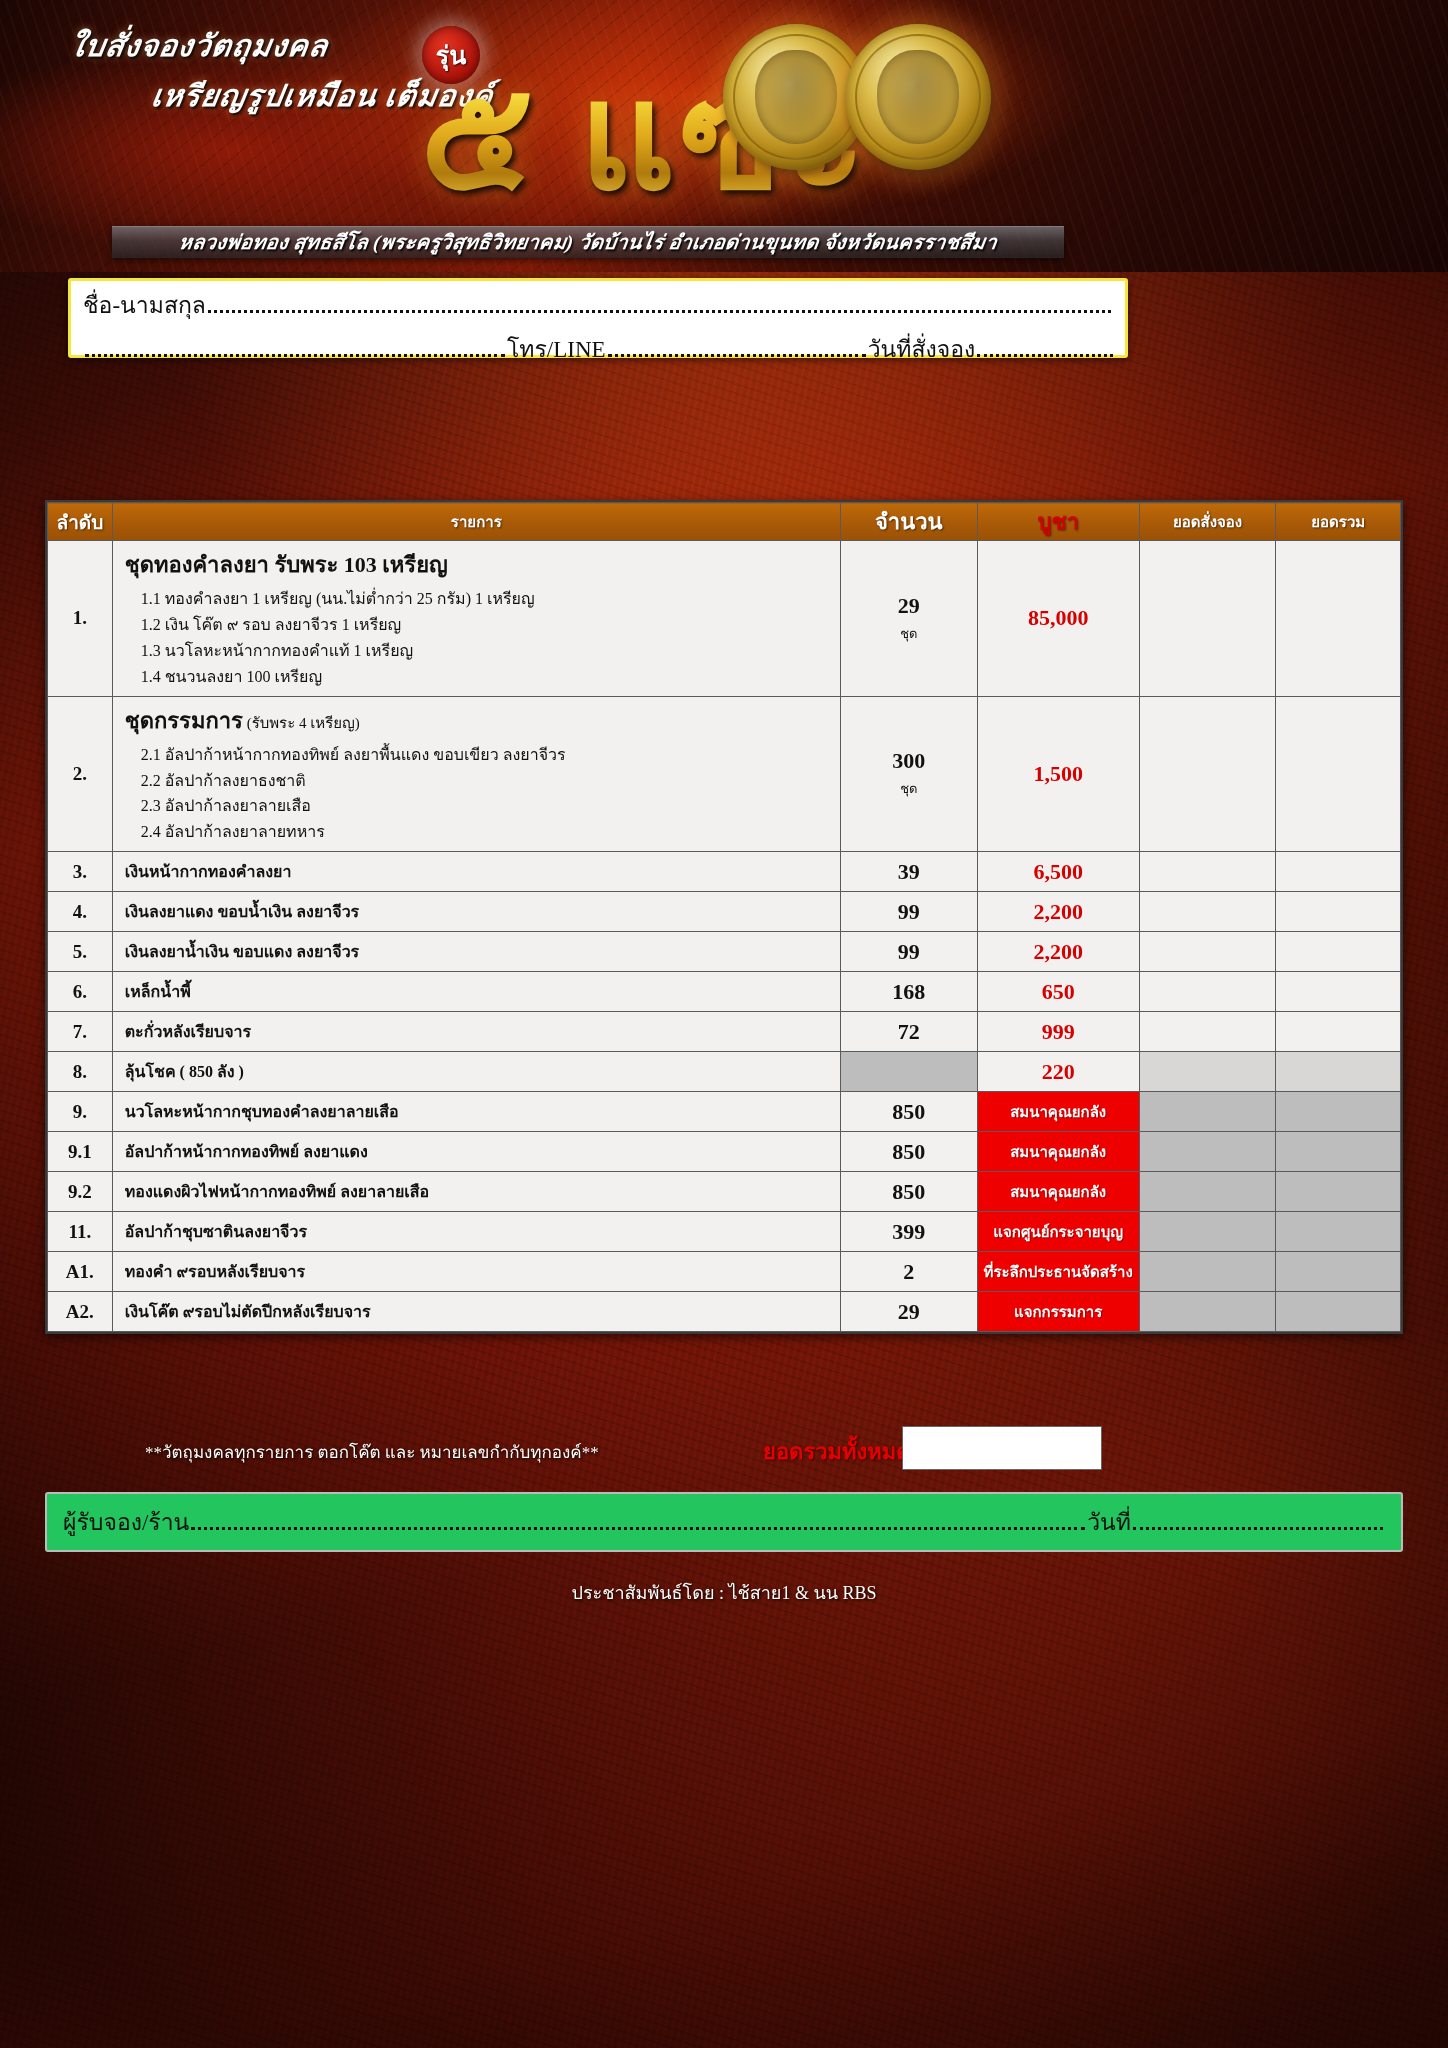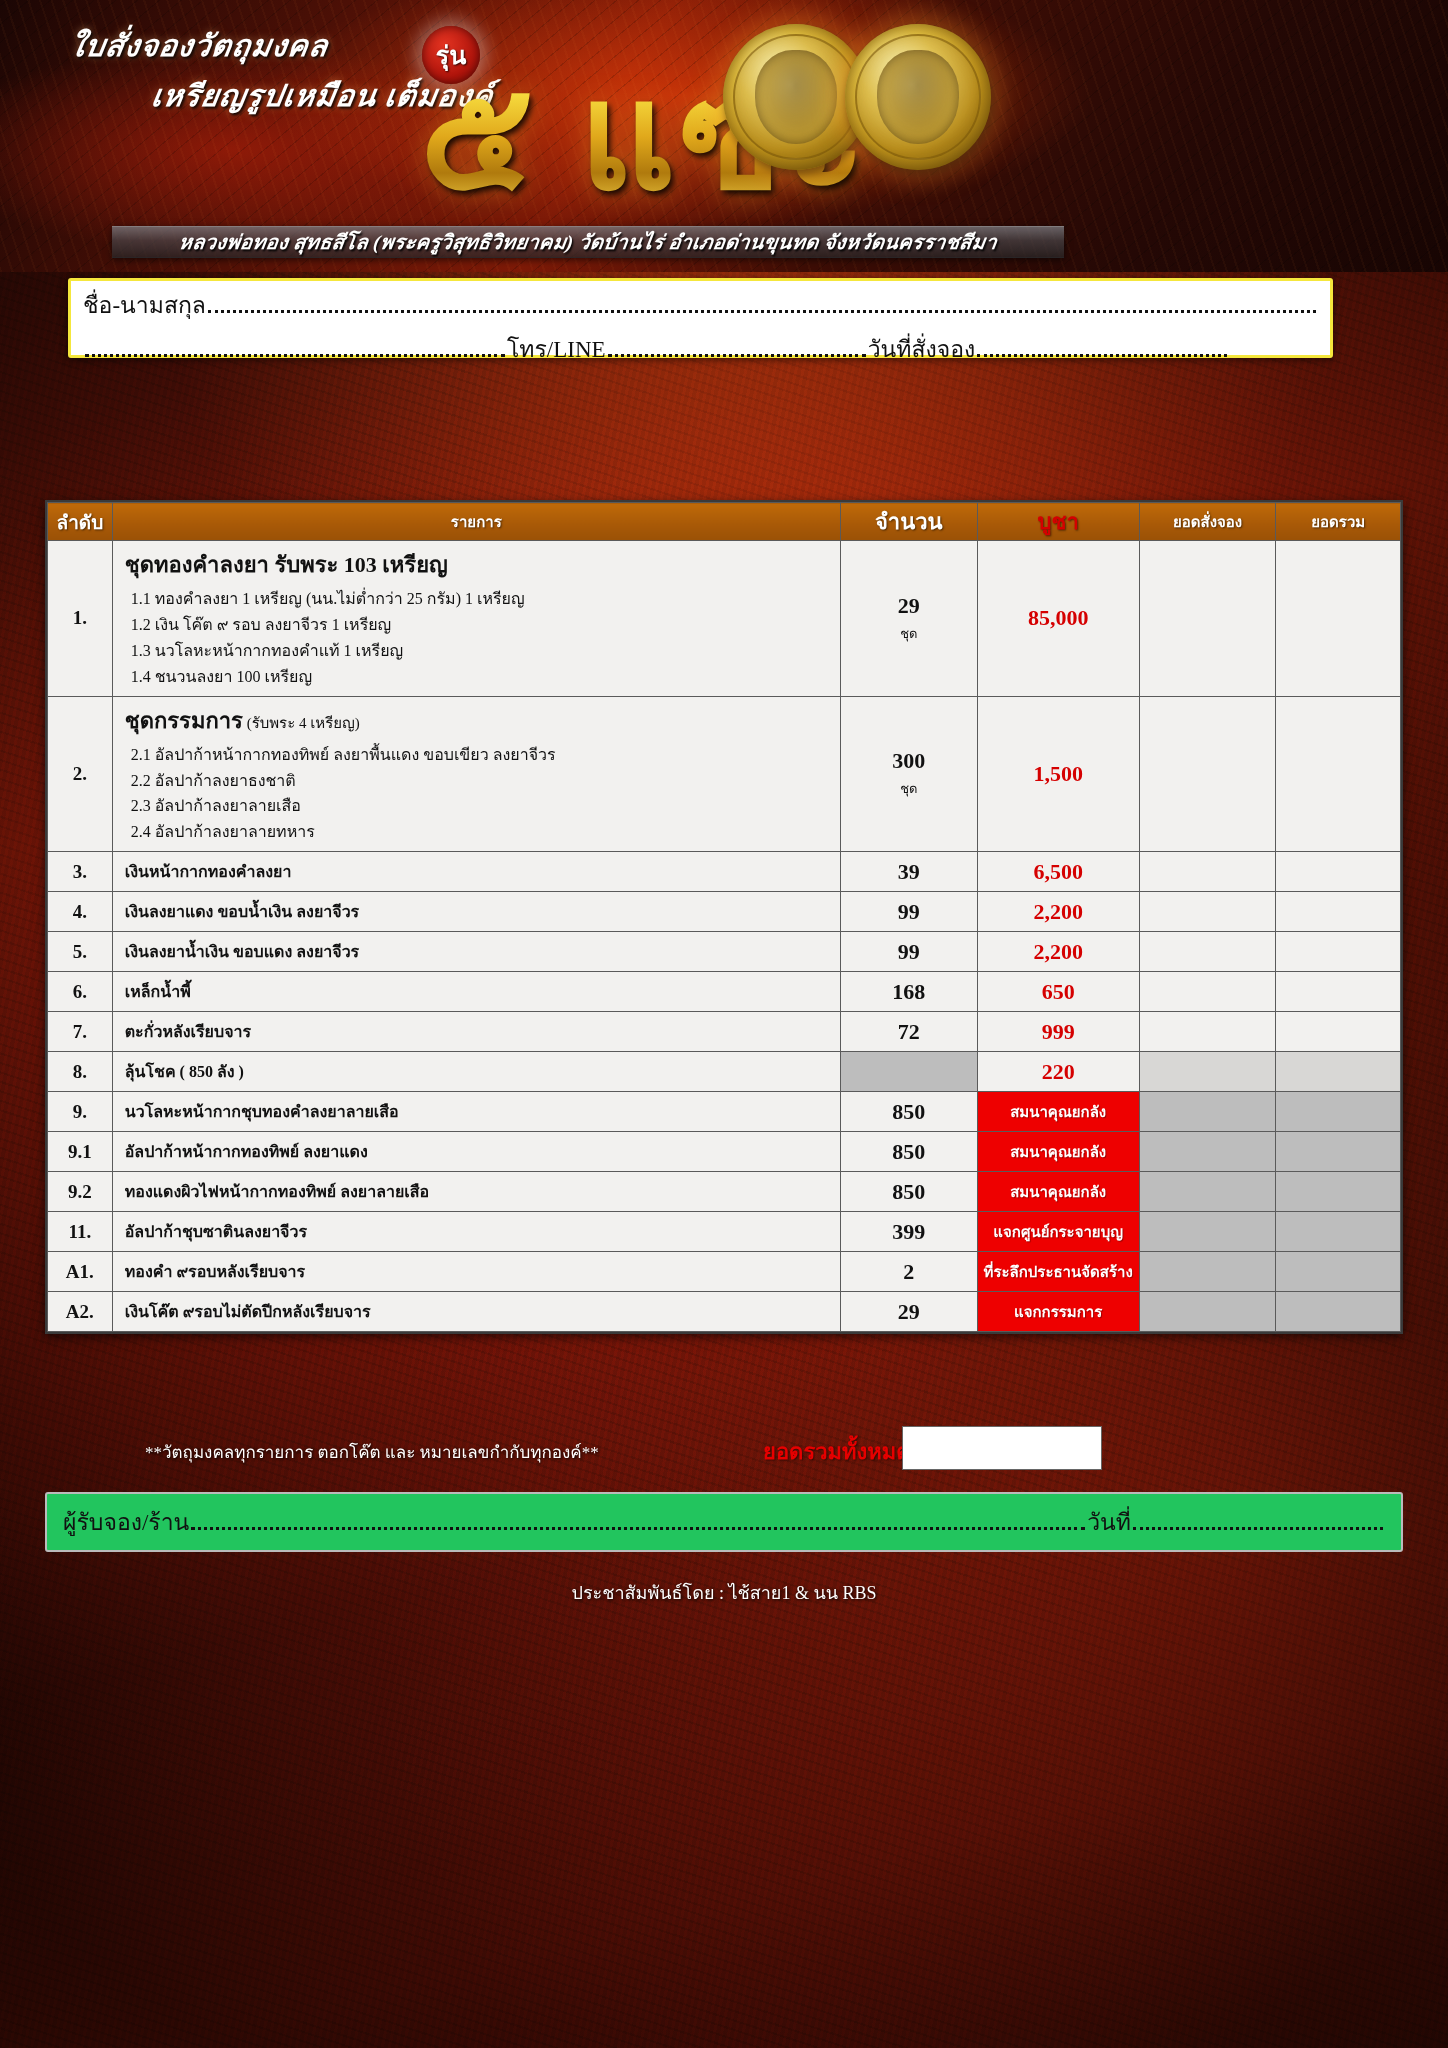--- a/index.html
+++ b/index.html
@@ -114,21 +114,21 @@
   .subtitle-bar span {
     color:#fff; font-size:20px; font-weight:bold; font-style:italic;
     font-family:"Liberation Serif", serif;
     white-space:nowrap; letter-spacing:.3px;
     text-shadow: 1.5px 1.5px 2px rgba(0,0,0,.95);
     transform: skewX(-8deg);
   }
 
   
   #namebox {
-    position:absolute; left:68px; top:278px; width:1265px; height:80px;
+    position:absolute; left:68px; top:278px; width:1060px; height:80px;
     background:#fff; border:3px solid #f5e73c; border-radius:3px;
     box-shadow:0 2px 7px rgba(0,0,0,.55);
     padding:4px 12px 0 12px;
   }
   .fline { display:flex; align-items:baseline; white-space:nowrap; overflow:hidden; }
   .fline .lbl { font-size:23px; color:#111; font-family:"Liberation Serif", serif; }
   .fline .dots { flex:1 1 auto; border-bottom:3px dotted #111; margin:0 2px 6px 2px; height:1px; }
   .fline .dots.fixed-a { flex:0 0 420px; }
   .fline .dots.fixed-b { flex:0 0 258px; }
   .fline .dots.fixed-c { flex:0 0 250px; }
@@ -157,21 +157,21 @@
     vertical-align:middle;
   }
   .c-no   { width:52px;  text-align:center; font-size:19px; font-weight:bold; }
   .c-item { width:585px; padding:6px 12px; }
   .c-qty  { width:110px; text-align:center; font-size:22px; font-weight:bold; }
   .c-price{ width:130px; text-align:center; font-size:22px; font-weight:bold; color:#d50000; }
   .c-ord  { width:110px; }
   .c-tot  { width:100px; }
 
   .item-title { font-size:22px; font-weight:bold; color:#111; display:block; margin-bottom:4px; }
-  .sub { font-size:16px; color:#111; display:block; line-height:1.62; padding-left:6px; }
+  .sub { font-size:16px; color:#111; display:block; line-height:1.62; padding-left:6px;margin-left:10px; }
   .qty-unit { display:block; font-size:13px; font-weight:normal; margin-top:4px; }
   .row-title-only .c-item { padding:7px 12px; }
   .row-title-only .item-title { font-size:16px; margin-bottom:0; }
   .sub-note { font-size:15px; font-weight:normal;margin-top:6px; }
 
   .price-red-cell {
     background:#ee0000 !important;
     color:#ffffff; font-size:15px; font-weight:bold; text-align:center;
     text-shadow:1px 1px 1px rgba(0,0,0,.35);
   }

